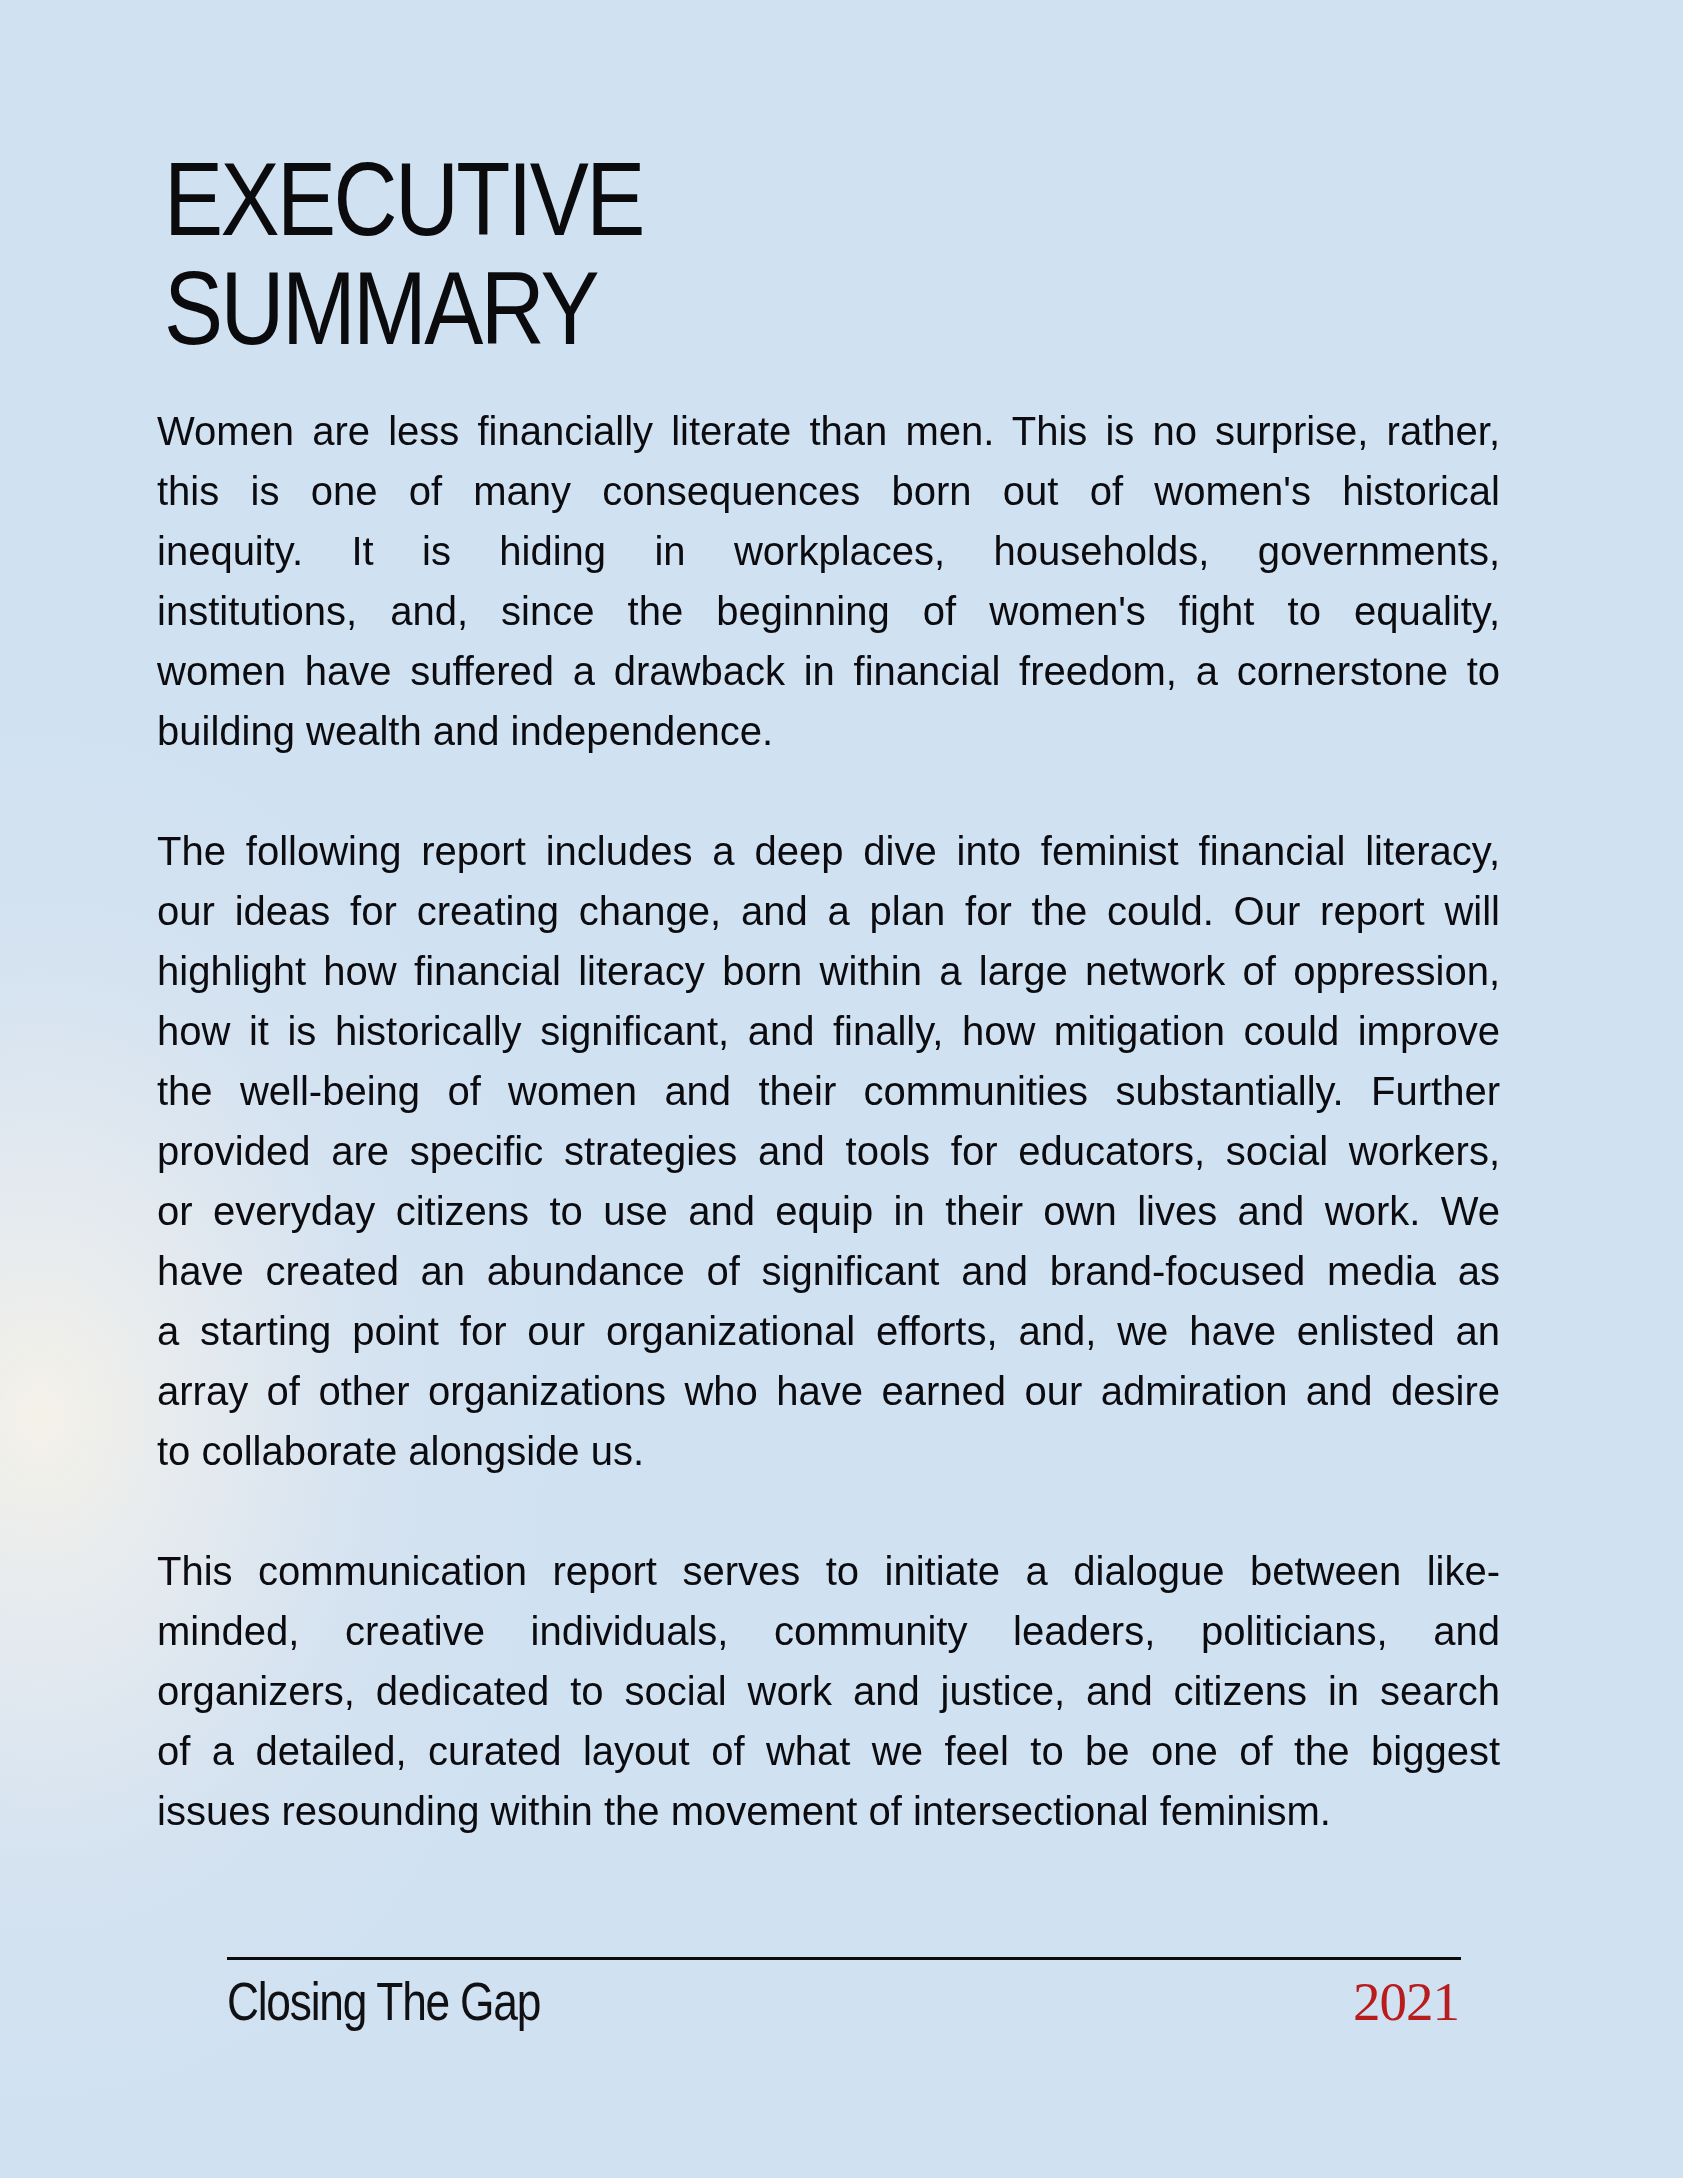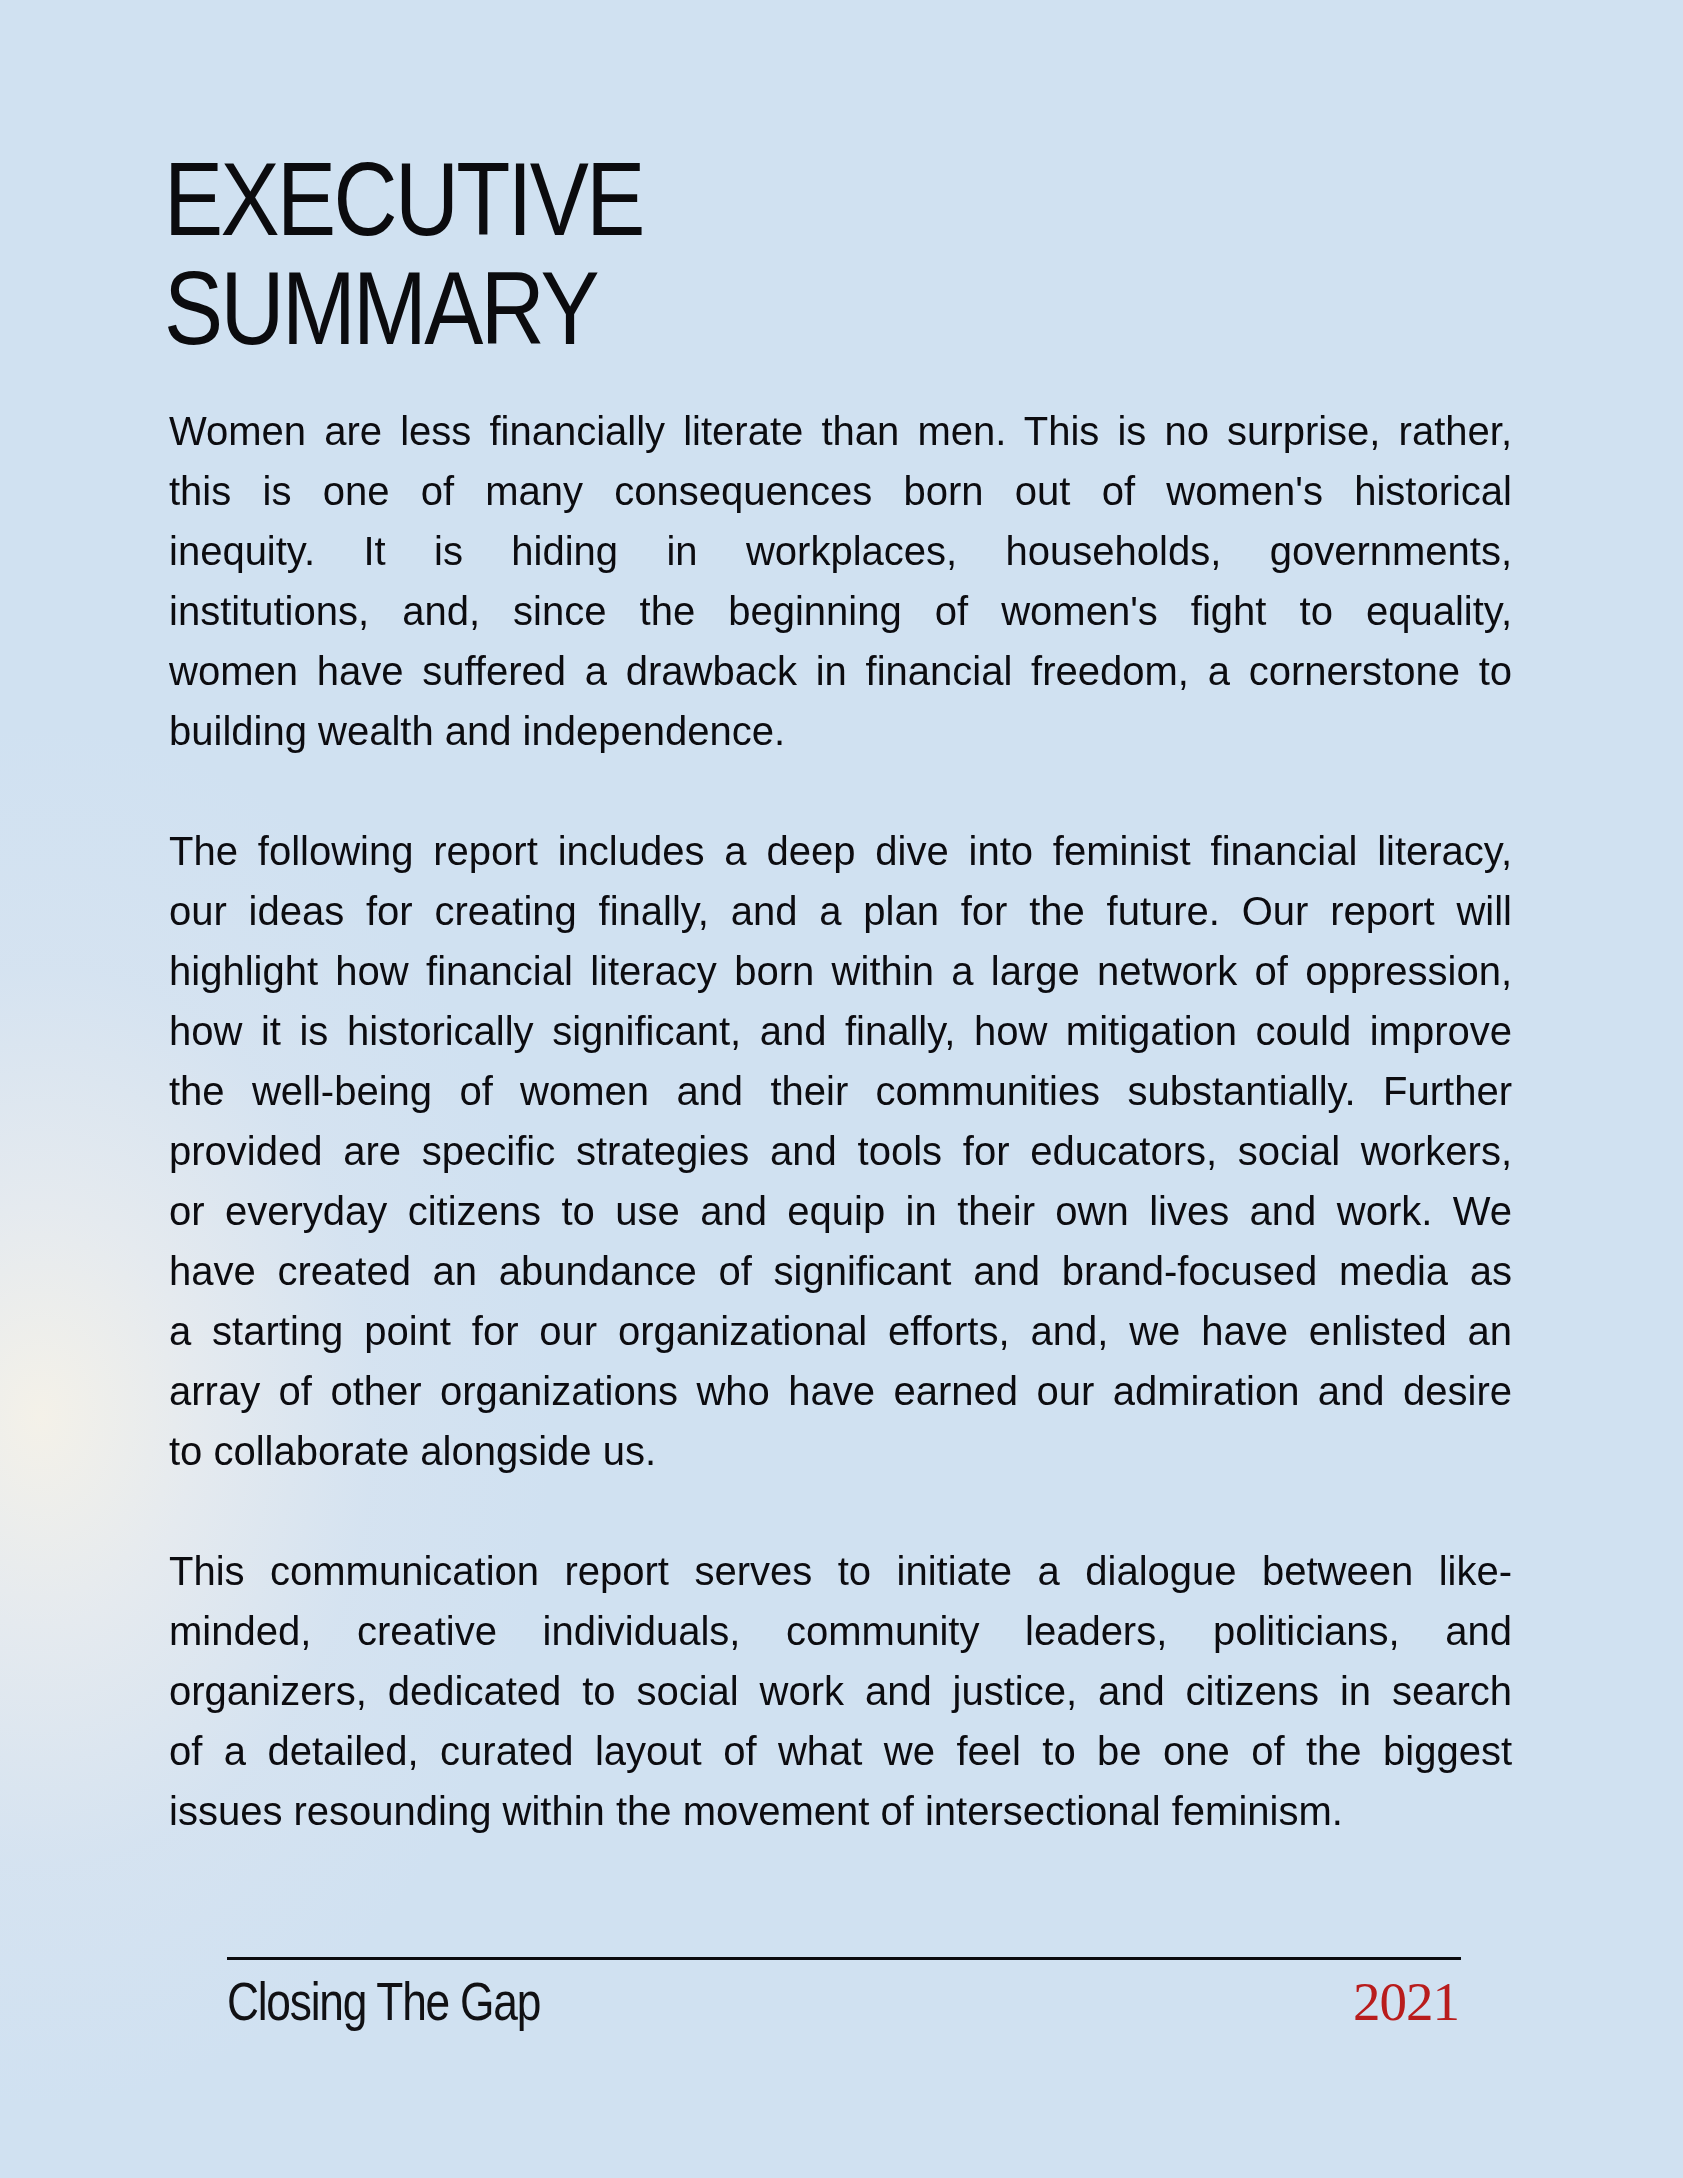--- a/index.html
+++ b/index.html
@@ -37,21 +37,21 @@
     transform: scaleX(0.86);
     transform-origin: left top;
     -webkit-text-stroke: 0;
   }
   .title .line {
     display: block;
     white-space: nowrap;
   }
   .body-text {
     position: absolute;
-    left: 169px;
+    left: 157px;
     top: 401px;
     width: 1343px;
     font-family: "Liberation Sans", sans-serif;
     font-size: 40px;
     line-height: 60px;
     color: #0c0c10;
   }
   .para {
     margin: 0 0 60px 0;
   }
@@ -113,21 +113,21 @@
     <p class="para">
         <span class="ln" style="white-space: nowrap;">Women are less financially literate than men. This is no surprise, rather,</span>
         <span class="ln" style="white-space: nowrap;">this is one of many consequences born out of women's historical</span>
         <span class="ln" style="white-space: nowrap;">inequity. It is hiding in workplaces, households, governments,</span>
         <span class="ln" style="white-space: nowrap;">institutions, and, since the beginning of women's fight to equality,</span>
         <span class="ln" style="white-space: nowrap;">women have suffered a drawback in financial freedom, a cornerstone to</span>
         <span class="ln last" style="white-space: nowrap;">building wealth and independence.</span>
       </p>
     <p class="para">
         <span class="ln" style="white-space: nowrap;">The following report includes a deep dive into feminist financial literacy,</span>
-        <span class="ln" style="white-space: nowrap;">our ideas for creating finally, and a plan for the future. Our report will</span>
+        <span class="ln" style="white-space: nowrap;">our ideas for creating change, and a plan for the could. Our report will</span>
         <span class="ln" style="white-space: nowrap;">highlight how financial literacy born within a large network of oppression,</span>
         <span class="ln" style="white-space: nowrap;">how it is historically significant, and finally, how mitigation could improve</span>
         <span class="ln" style="white-space: nowrap;">the well-being of women and their communities substantially. Further</span>
         <span class="ln" style="white-space: nowrap;">provided are specific strategies and tools for educators, social workers,</span>
         <span class="ln" style="white-space: nowrap;">or everyday citizens to use and equip in their own lives and work. We</span>
         <span class="ln" style="white-space: nowrap;">have created an abundance of significant and brand-focused media as</span>
         <span class="ln" style="white-space: nowrap;">a starting point for our organizational efforts, and, we have enlisted an</span>
         <span class="ln" style="white-space: nowrap;">array of other organizations who have earned our admiration and desire</span>
         <span class="ln last" style="white-space: nowrap;">to collaborate alongside us.</span>
       </p>

